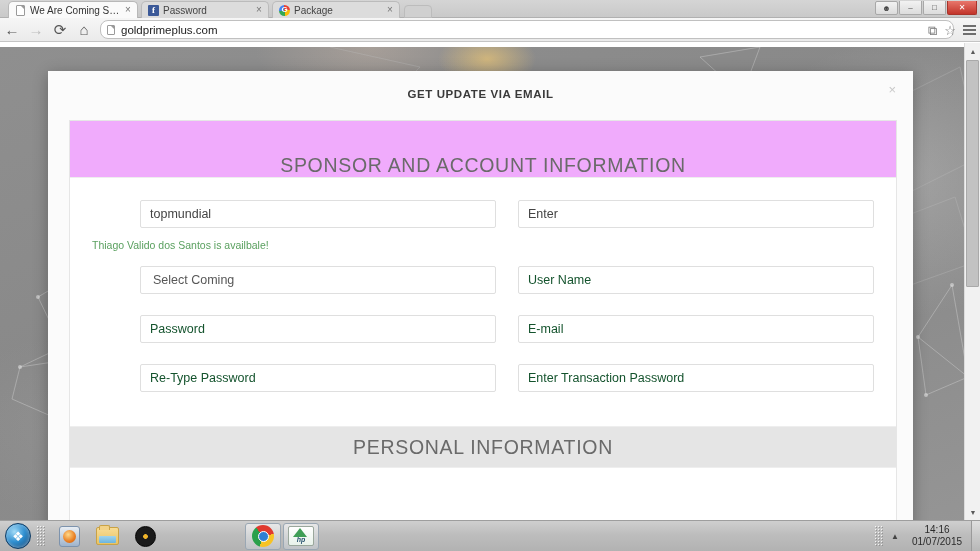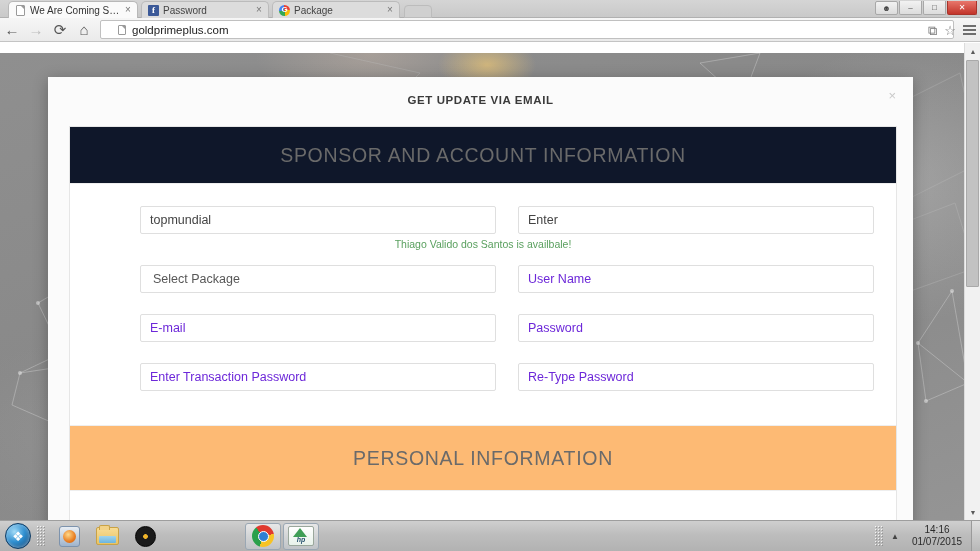--- a/index.html
+++ b/index.html
@@ -92,22 +92,22 @@
     border-bottom: 1px solid #c4c4c4;
     display: flex; align-items: center;
   }
   .nav-btn {
     width: 24px; height: 24px; display: flex; align-items: center; justify-content: center;
     font-size: 15px; color: #555; line-height: 1;
   }
   .nav-btn.dim { color: #bdbdbd; }
   .omnibox {
     flex: 1 1 auto; height: 19px; margin: 0 26px 0 4px;
-    background: #fff; border: 1px solid #c0c0c0; border-radius: 2px;
-    display: flex; align-items: center; padding: 0 17px;
+    background: #fff; border: 1px solid #c0c0c0; border-radius: 8px;
+    display: flex; align-items: center; padding: 0 6px;
     font-size: 11.5px; color: #222;
   }
   .omnibox .page-ico {
     width: 8px; height: 10px; background: #fff; border: 1px solid #9a9a9a;
     border-radius: 1px; margin-right: 6px; flex: 0 0 8px; position: relative;
   }
   .omnibox .page-ico::after {
     content: ""; position: absolute; top: 0; right: 0;
     border-width: 0 3px 3px 0; border-style: solid;
     border-color: transparent #9a9a9a transparent transparent;
@@ -115,21 +115,21 @@
   .tb-right {
     position: absolute; right: 4px; top: 18px; height: 24px;
     display: flex; align-items: center; gap: 7px;
   }
   .tb-right .ic { font-size: 13px; color: #777; line-height: 1; }
   .hamburger { display: inline-block; width: 13px; }
   .hamburger i { display: block; height: 2px; background: #6e6e6e; margin: 2px 0; }
 
   
   #viewport {
-    position: absolute; top: 53px; left: 0; width: 980px; height: 477px;
+    position: absolute; top: 47px; left: 0; width: 980px; height: 477px;
     overflow: hidden; background: #8a8a8a;
   }
 
   
   .hero {
     position: absolute; inset: 0;
     background:
       radial-gradient(ellipse 70px 40px at 487px 12px, rgba(230,195,120,.75), rgba(230,195,120,0) 70%),
       radial-gradient(ellipse 160px 90px at 370px 0px, rgba(205,185,170,.40), rgba(205,185,170,0) 72%),
       radial-gradient(ellipse 230px 200px at 905px 130px, rgba(215,215,215,.30), rgba(215,215,215,0) 70%),
@@ -155,51 +155,51 @@
   .modal-close {
     position: absolute; right: 17px; top: 12px;
     font-size: 13px; color: #c9c9c9; line-height: 1; cursor: pointer;
   }
 
   .form-card {
     position: absolute; left: 21px; top: 49px; width: 828px; height: 472px;
     background: #fff; border: 1px solid #e6e6e6; border-bottom: none;
   }
   .section-head {
-    height: 57px; display: flex; align-items: center; justify-content: center;
-    background: #0f172a; border-bottom: 1px solid #eee;
+    height: 57px; display: flex; align-items: flex-end; justify-content: center;
+    background: #f0abfc; border-bottom: 1px solid #eee;
   }
   .section-title {
     font-size: 19.5px; color: #6a6a6a; font-weight: normal; letter-spacing: .7px;
   }
 
   .form-body { padding: 22px 22px 0 22px; }
   .row { display: flex; gap: 22px; padding-left: 48px; }
   .col { flex: 1 1 0; min-width: 0; }
   .field {
     height: 28px; width: 100%;
     border: 1px solid #dfdfdf; border-radius: 2px; background: #fff;
     display: flex; align-items: center;
     padding: 0 9px;
-    font-size: 12.5px; color: #6d28d9;
+    font-size: 12.5px; color: #14532d;
     font-family: "Liberation Sans", sans-serif;
   }
   .field.filled { color: #444; }
   .field.select { padding-left: 12px; color: #575757; }
   .help-ok {
-    text-align: center; font-size: 10.5px; color: #5aa05f;
-    margin-top: 4px; height: 13px;
+    text-align: left; font-size: 10.5px; color: #5aa05f;
+    margin-top: 11px; height: 13px;
   }
   .gap-sm { height: 14px; }
   .gap-md { height: 21px; }
 
   .section-head-2 {
     margin-top: 13px;
-    height: 66px; display: flex; align-items: center; justify-content: center;
-    background: #fdba74; border-top: 1px solid #eee; border-bottom: 1px solid #eee;
+    height: 42px; display: flex; align-items: center; justify-content: center;
+    background: #e5e5e5; border-top: 1px solid #eee; border-bottom: 1px solid #eee;
   }
 
   
   .pg-scroll {
     position: absolute; top: 43px; right: 0; width: 16px; height: 477px;
     background: #f1f1f1; border-left: 1px solid #dcdcdc;
   }
   .pg-arrow {
     height: 16px; width: 16px; display: flex; align-items: center; justify-content: center;
     font-size: 7px; color: #5a5a5a; background: #f1f1f1;
@@ -424,44 +424,44 @@
             </div>
             <div class="col">
               <div class="field filled">Enter</div>
             </div>
           </div>
           <div class="help-ok">Thiago Valido dos Santos is availbale!</div>
           <div class="gap-sm"></div>
 
           <div class="row">
             <div class="col">
-              <div class="field select">Select Package</div>
+              <div class="field select">Select Coming</div>
             </div>
             <div class="col">
               <div class="field">User Name</div>
             </div>
           </div>
           <div class="gap-md"></div>
 
           <div class="row">
             <div class="col">
+              <div class="field">Password</div>
+            </div>
+            <div class="col">
               <div class="field">E-mail</div>
-            </div>
-            <div class="col">
-              <div class="field">Password</div>
             </div>
           </div>
           <div class="gap-md"></div>
 
           <div class="row">
             <div class="col">
+              <div class="field">Re-Type Password</div>
+            </div>
+            <div class="col">
               <div class="field">Enter Transaction Password</div>
-            </div>
-            <div class="col">
-              <div class="field">Re-Type Password</div>
             </div>
           </div>
           <div class="gap-md"></div>
 
 
           <div class="section-head-2" style="margin-left:-22px; margin-right:-22px;">
             <span class="section-title">PERSONAL INFORMATION</span>
           </div>
 
           <div class="gap-md"></div>

